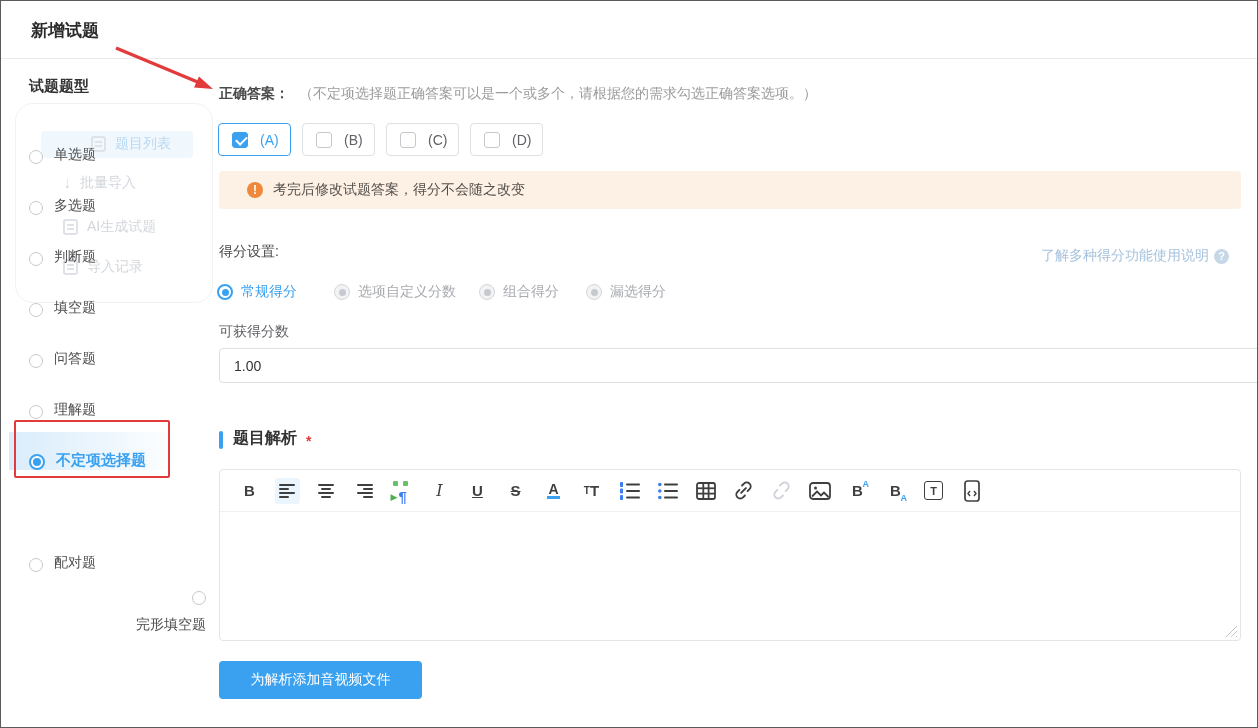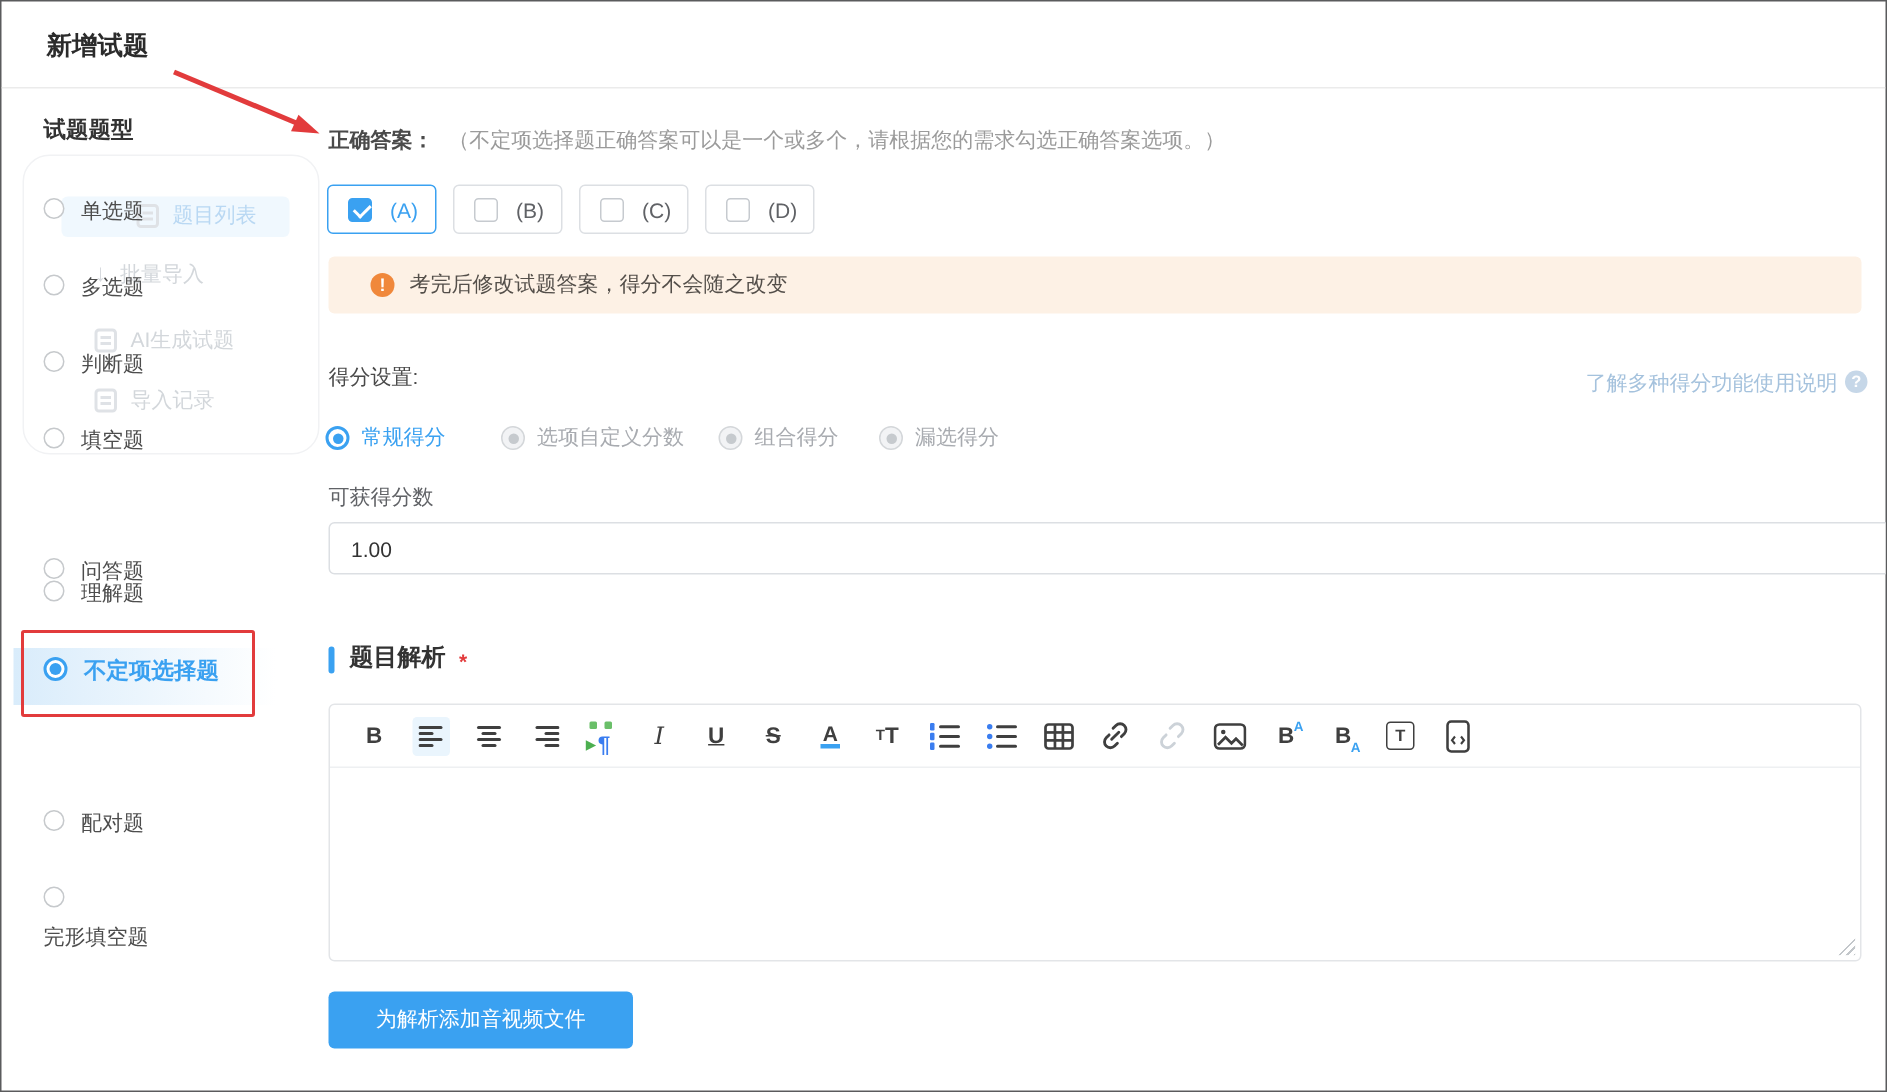--- a/index.html
+++ b/index.html
@@ -20,21 +20,21 @@
                      background:rgba(58,161,241,.08); border-radius:4px; z-index:1; }
   .ghost-item { position:absolute; display:flex; align-items:center; gap:9px; z-index:1;
                 font-size:14px; color:#d3d7db;text-align:right; }
   .ghost-item.blue { color:#b9d8f3; }
   .ghost-doc { width:15px; height:16px; border:2px solid #dfe2e6; border-radius:3px; position:relative; flex:none; }
   .ghost-doc::after { content:""; position:absolute; left:2px; right:2px; top:3px; height:2px;
                       background:#dfe2e6; box-shadow:0 4px 0 #dfe2e6; }
   .ghost-down { font-size:16px; font-weight:bold; color:#d7dade; line-height:1; }
 
   .sidebar-item { position:absolute; left:0; width:205px; height:32px; display:flex;
-                  align-items:flex-start; gap:11px; padding-left:28px; z-index:3; cursor:pointer; }
+                  align-items:flex-end; gap:11px; padding-left:28px; z-index:3; cursor:pointer; }
   .radio { width:14px; height:14px; border:1px solid #c6c9cc; border-radius:50%; background:#fff; flex:none; }
   .sidebar-item .label { font-size:14px; color:#4d4d4d; }
   .sidebar-item.selected .radio { width:16px; height:16px; border:2px solid #3aa1f1;
                   display:flex; align-items:center; justify-content:center; }
   .sidebar-item.selected .radio::after { content:""; width:8px; height:8px; border-radius:50%; background:#3aa1f1; }
   .sidebar-item.selected .label { color:#3aa1f1; font-size:15px; font-weight:bold; }
   .selected-bg { position:absolute; left:8px; top:431px; width:184px; height:38px; z-index:2;
                  background:linear-gradient(to right,#d9ecfb 0%,rgba(217,236,251,0) 95%); }
   .red-box { position:absolute; left:13px; top:419px; width:156px; height:58px;
              border:2px solid #e23b3c; border-radius:2px; z-index:4; pointer-events:none; }
@@ -57,21 +57,21 @@
   .opt.checked .olbl { color:#3aa1f1; }
 
   .warning-banner { position:absolute; left:218px; top:170px; width:1022px; height:38px;
         background:#fdf1e5; border-radius:4px; display:flex; align-items:center; padding-left:28px; }
   .warn-icon { width:16px; height:16px; border-radius:50%; background:#f0883b; color:#fff;
         font-size:12px; font-weight:bold; display:flex; align-items:center; justify-content:center; flex:none; }
   .warn-text { margin-left:10px; font-size:14px; color:#544f4a; }
 
   
   .score-label { position:absolute; left:218px; top:242px; font-size:14px; color:#4a4a4a; }
-  .help-link { position:absolute; right:12px; top:246px; display:flex; gap:5px;
+  .help-link { position:absolute; right:28px; top:246px; display:flex; align-items:center; gap:5px;
                font-size:14px; color:#a5c2dd; cursor:pointer; }
   .q-circle { width:15px; height:15px; border-radius:50%; background:#c6d7e8; color:#fff;
               font-size:11px; font-weight:bold; display:flex; align-items:center; justify-content:center; }
   .mode { position:absolute; top:282px; display:flex; align-items:center; gap:8px; cursor:pointer; }
   .mode .mradio { width:16px; height:16px; border-radius:50%; border:1px solid #d4d7da; background:#f2f3f5;
               display:flex; align-items:center; justify-content:center; flex:none; }
   .mode .mradio::after { content:""; width:7px; height:7px; border-radius:50%; background:#c6cace; }
   .mode .mlbl { font-size:14px; color:#a8abb0; }
   .mode.selected .mradio { border:2px solid #3aa1f1; background:#fff; }
   .mode.selected .mradio::after { background:#3aa1f1; }
@@ -162,21 +162,21 @@
     <span class="label">多选题</span>
   </div>
   <div class="sidebar-item" style="top:233px;">
     <span class="radio"></span>
     <span class="label">判断题</span>
   </div>
   <div class="sidebar-item" style="top:284px;">
     <span class="radio"></span>
     <span class="label">填空题</span>
   </div>
-  <div class="sidebar-item" style="top:335px;margin-top:36px;">
+  <div class="sidebar-item" style="top:335px;">
     <span class="radio"></span>
     <span class="label">问答题</span>
   </div>
   <div class="sidebar-item" style="top:386px;">
     <span class="radio"></span>
     <span class="label">理解题</span>
   </div>
   <div class="sidebar-item selected" style="top:437px;">
     <span class="radio"></span>
     <span class="label">不定项选择题</span>

